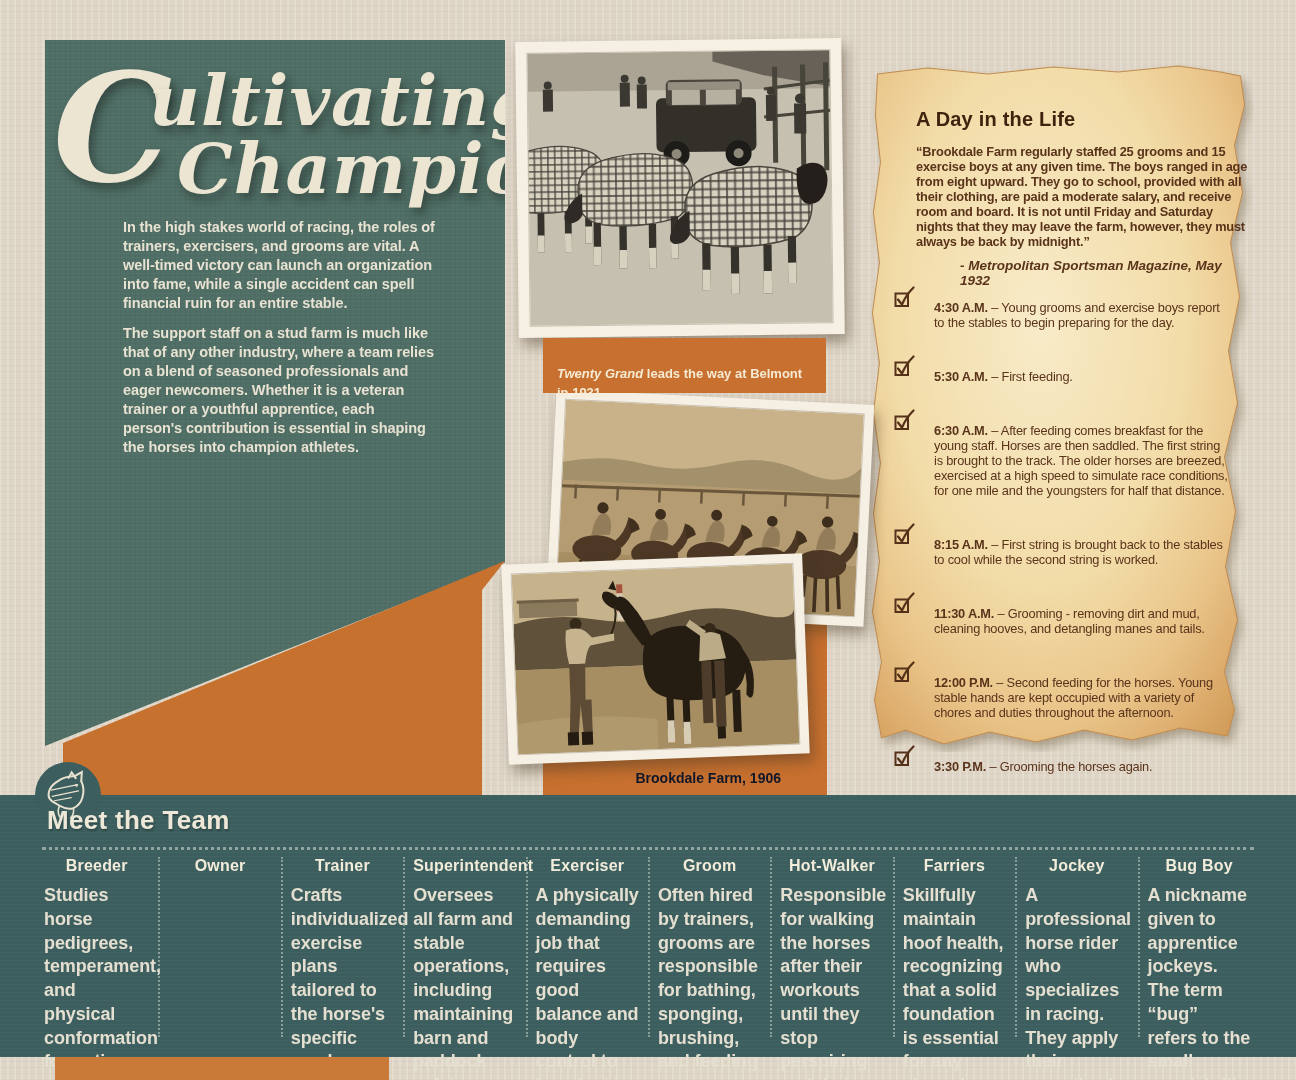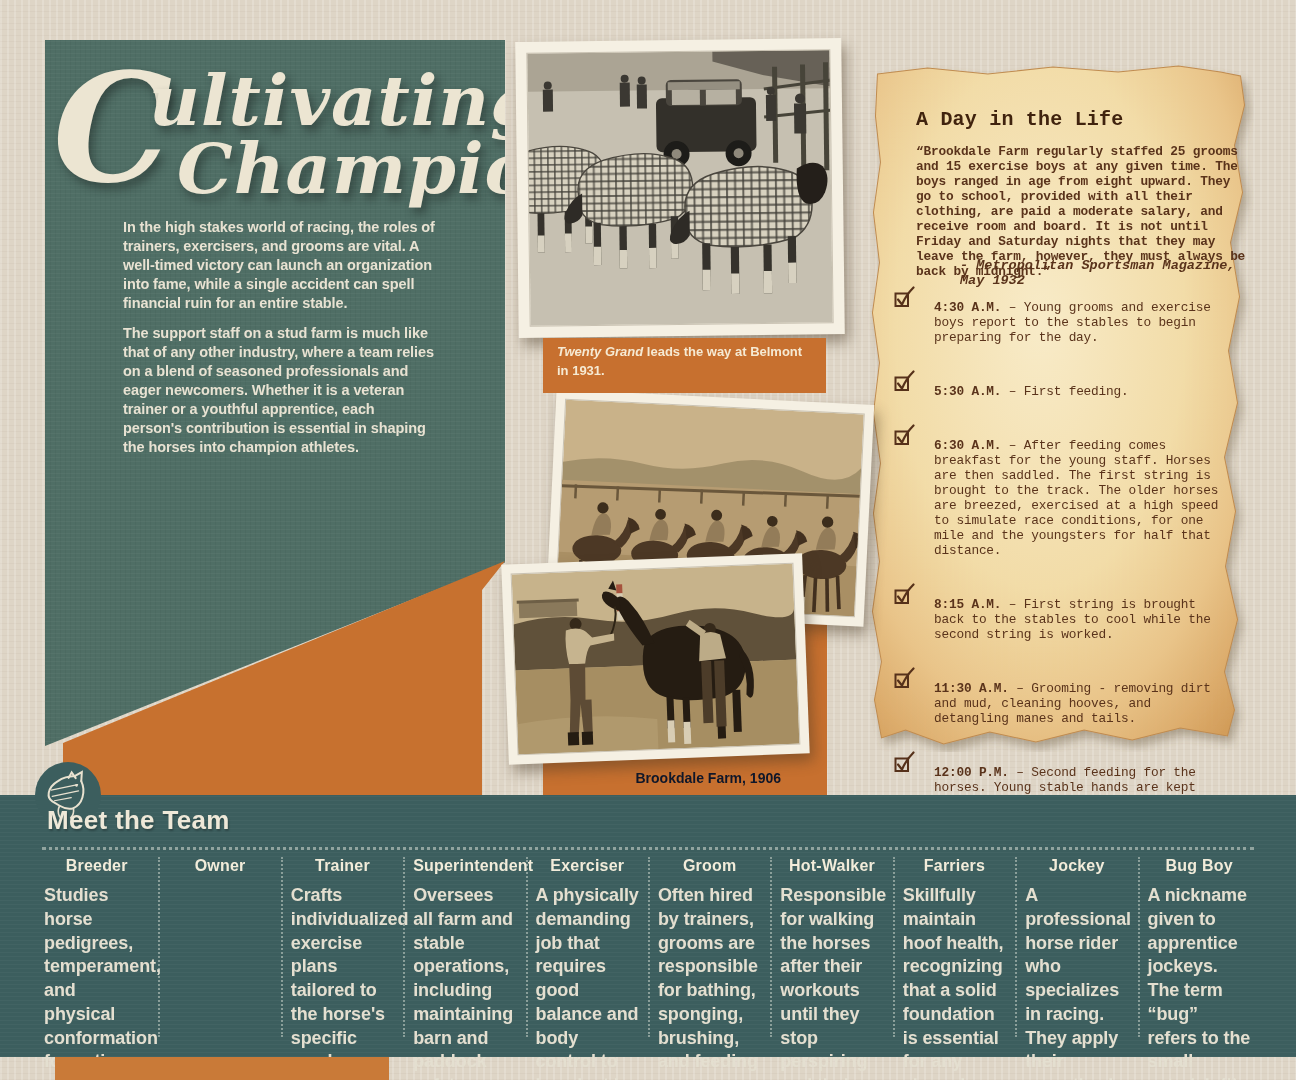--- a/index.html
+++ b/index.html
@@ -45,37 +45,37 @@
   .intro.p2{top:284px;}
 
   
   .orange-shape{left:45px;top:555px;width:460px;height:240px;}
 
   
   .caption-band{
     background:#c7702f;color:#f6ead3;font-weight:bold;
     box-sizing:border-box;
   }
-  .caption1{left:543px;top:338px;width:283px;height:55px;padding:5px 14px;font-size:13px;line-height:1.45;z-index:5;}
+  .caption1{left:543px;top:338px;width:283px;height:55px;padding:27px 14px;font-size:13px;line-height:1.45;z-index:5;}
   .caption1 i{font-style:italic;}
   .orange-col2{left:543px;top:612px;width:284px;height:183px;background:#c7702f;z-index:1;}
   .caption2{position:absolute;right:46px;bottom:9px;font-size:14px;color:#0f172a;font-weight:bold;}
   .photo-frame{
     position:absolute;background:#f5f0e3;box-shadow:4px 8px 14px rgba(70,55,35,.45);
   }
   .photo-frame svg{display:block;outline:1px solid rgba(120,110,90,.35);}
   .photo1{left:517px;top:40px;padding:12px;transform:rotate(-0.7deg);z-index:4;}
   .photo2{left:551px;top:397px;padding:10px;transform:rotate(2.8deg);z-index:2;}
   .photo3{left:505px;top:559px;padding:10px;transform:rotate(-2.2deg);z-index:3;}
 
   
   .parchment{left:866px;top:60px;width:388px;height:692px;}
   .parchment > svg.sheet{position:absolute;left:0;top:0;}
   .parch-content{position:absolute;left:0;top:0;width:100%;height:100%;
-    font-family:Liberation Mono, monospace;color:#5a331b;}
+    font-family:Liberation Sans, sans-serif;color:#5a331b;}
   .dl-title{position:absolute;left:50px;top:48px;margin:0;font-size:20px;font-weight:bold;color:#40230e;letter-spacing:.2px;}
   .dl-quote{position:absolute;left:50px;top:84px;width:334px;margin:0;
     font-size:12.8px;line-height:15px;font-weight:bold;letter-spacing:-.2px;}
   .dl-attr{position:absolute;left:94px;top:198px;margin:0;font-size:13.5px;font-weight:bold;font-style:italic;}
   .dl-sched{position:absolute;left:27px;top:228px;width:350px;display:flex;flex-direction:column;gap:15px;}
   .sched-item{display:flex;gap:7px;align-items:flex-start;}
   .sched-item svg{flex:0 0 auto;margin-top:-2px;}
   .sched-text{margin:12px;font-size:12.8px;line-height:15px;letter-spacing:-.2px;flex:1;}
   .sched-time{font-weight:bold;}
   .sched-time::after{content:" ";}

